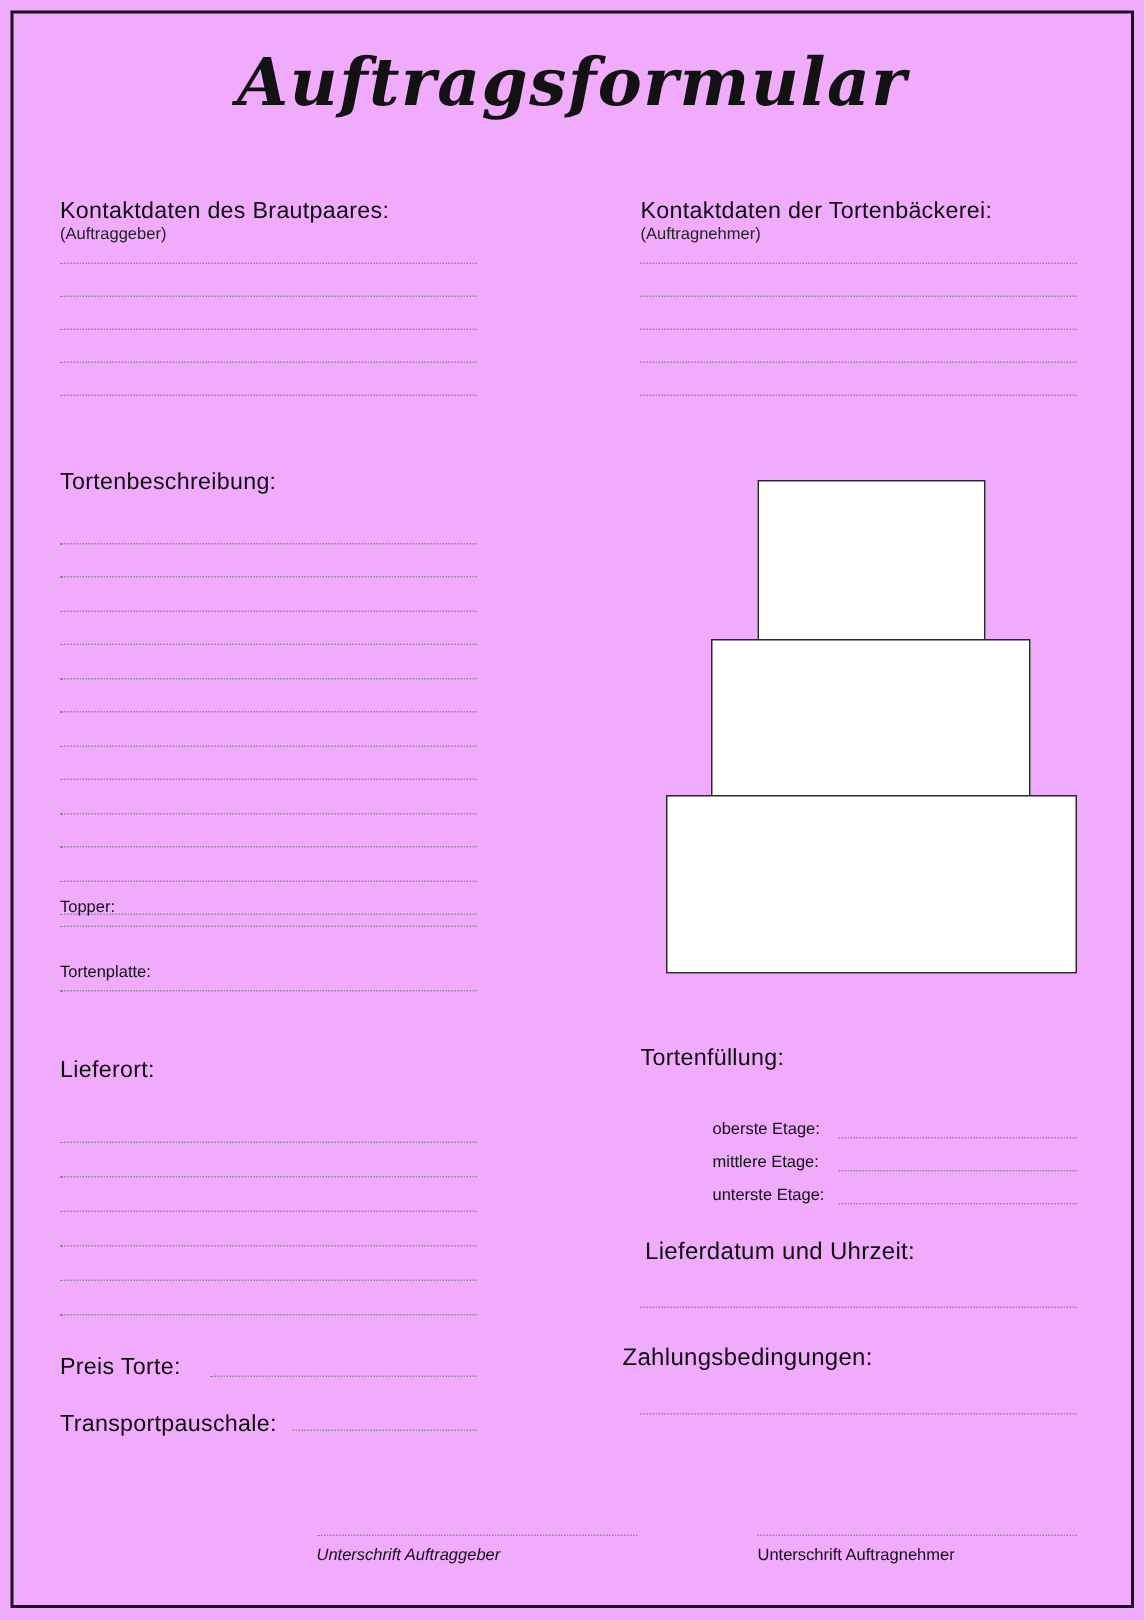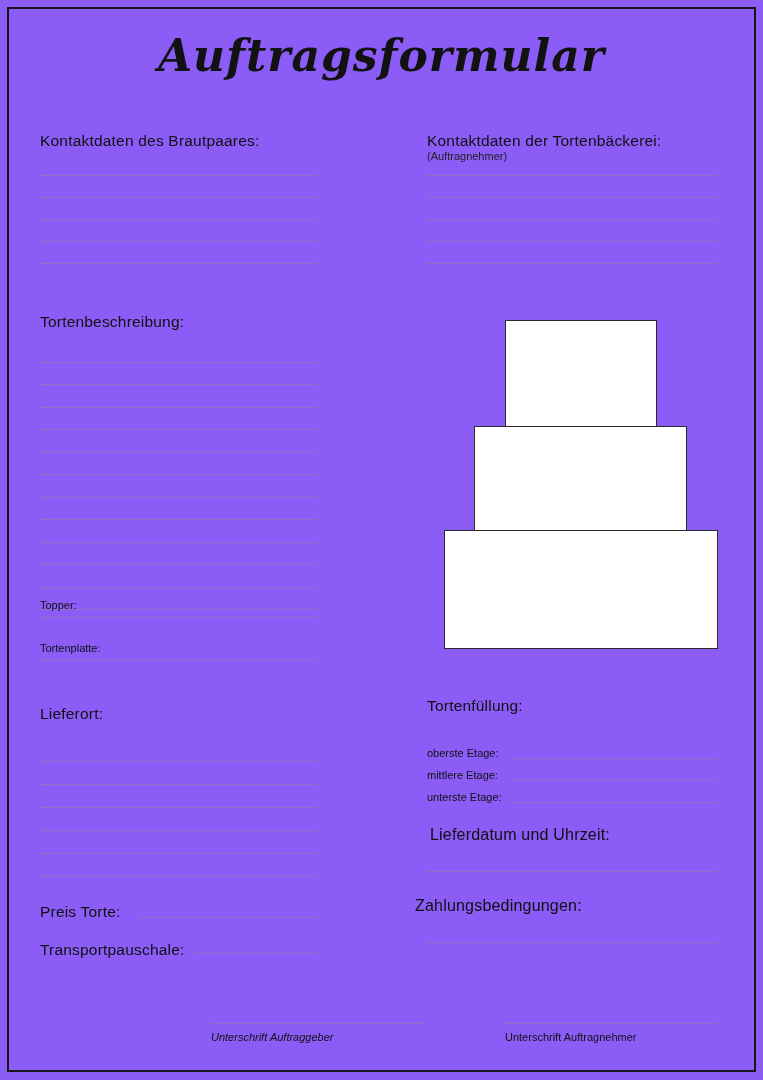--- a/index.html
+++ b/index.html
@@ -1,19 +1,19 @@
 <!DOCTYPE html>
 <html><head>
 <meta charset="utf-8">
 <style>
   html,body{margin:0;padding:0;background:#e8e8e8;}
   #page{
     position:relative;
     width:763px;height:1080px;
-    background:#8b5cf6;
+    background:#f0abfc;
     font-family:"Liberation Sans","DejaVu Sans",sans-serif;
     color:#111;
     overflow:hidden;
     margin:0 auto;
   }
   #frame{
     position:absolute;
     left:7px;top:7px;right:7px;bottom:8px;
     border:2px solid #161616;
     pointer-events:none;
@@ -59,34 +59,35 @@
     position:absolute;
     background:#ffffff;
     border:1.5px solid #2a2a2a;
     box-sizing:border-box;
   }
   .fill-row{
     display:flex;
     align-items:flex-end;
     height:22px;
   }
-  .fill-row .lbl{width:84px;flex:0 0 84px;}
+  .fill-row .lbl{width:84px;flex:0 0 84px;margin-left:48px;}
   .fill-row .fieldline{flex:1;margin-bottom:1px;}
   .sig .lbl{margin-top:7px;}
 </style>
 </head>
 <body>
 
 <div id="page">
   <div id="frame"></div>
 
   <div id="title">Auftragsformular</div>
 
   <div class="abs" style="left:40px;top:131px;width:278px;">
     <div class="h1">Kontaktdaten des Brautpaares:</div>
+    <div class="sub">(Auftraggeber)</div>
   </div>
   <div class="abs contact-rules" style="left:40px;top:154px;width:278px;">
       <div class="rule"></div>
       <div class="rule"></div>
       <div class="rule"></div>
       <div class="rule"></div>
       <div class="rule"></div>
     </div>
 
   <div class="abs" style="left:427px;top:131px;width:291px;">

